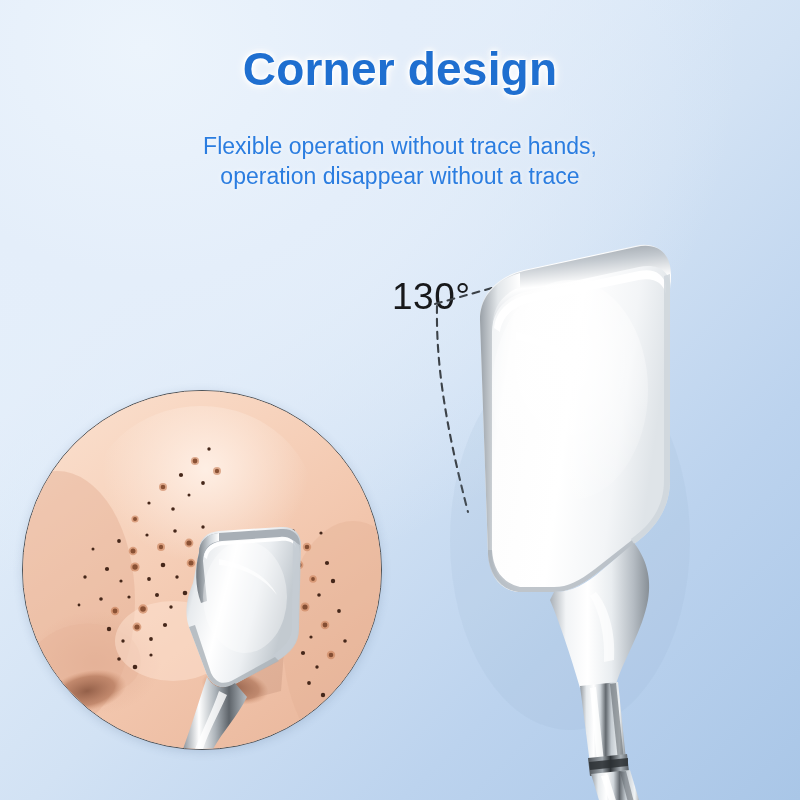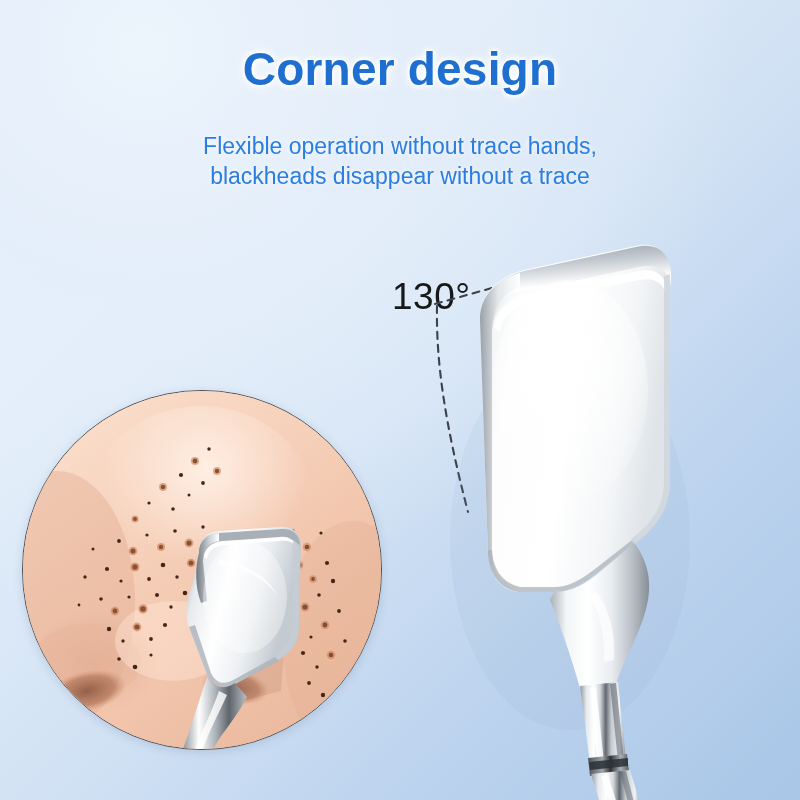--- a/index.html
+++ b/index.html
@@ -52,21 +52,21 @@
 </style>
 </head>
 <body>
 
 <div id="stage">
 
   <div class="title">Corner design</div>
 
   <div class="subtitle">
     <span>Flexible operation without trace hands,</span>
-    <span>blackheads disappear without a trace</span>
+    <span>operation disappear without a trace</span>
   </div>
 
   <div class="angle-label">130°</div>
 
   <svg class="angle-guide" viewBox="0 0 140 260">
     <path d="M5 34 L62 18" fill="none" stroke="#3c4248" stroke-width="2.1" stroke-dasharray="7 6" stroke-linecap="round"></path>
     <path d="M7 36 C 6 90, 14 150, 38 242" fill="none" stroke="#3c4248" stroke-width="2.1" stroke-dasharray="7 6" stroke-linecap="round"></path>
   </svg>
 
   <svg class="tool-big" viewBox="0 0 380 570">

